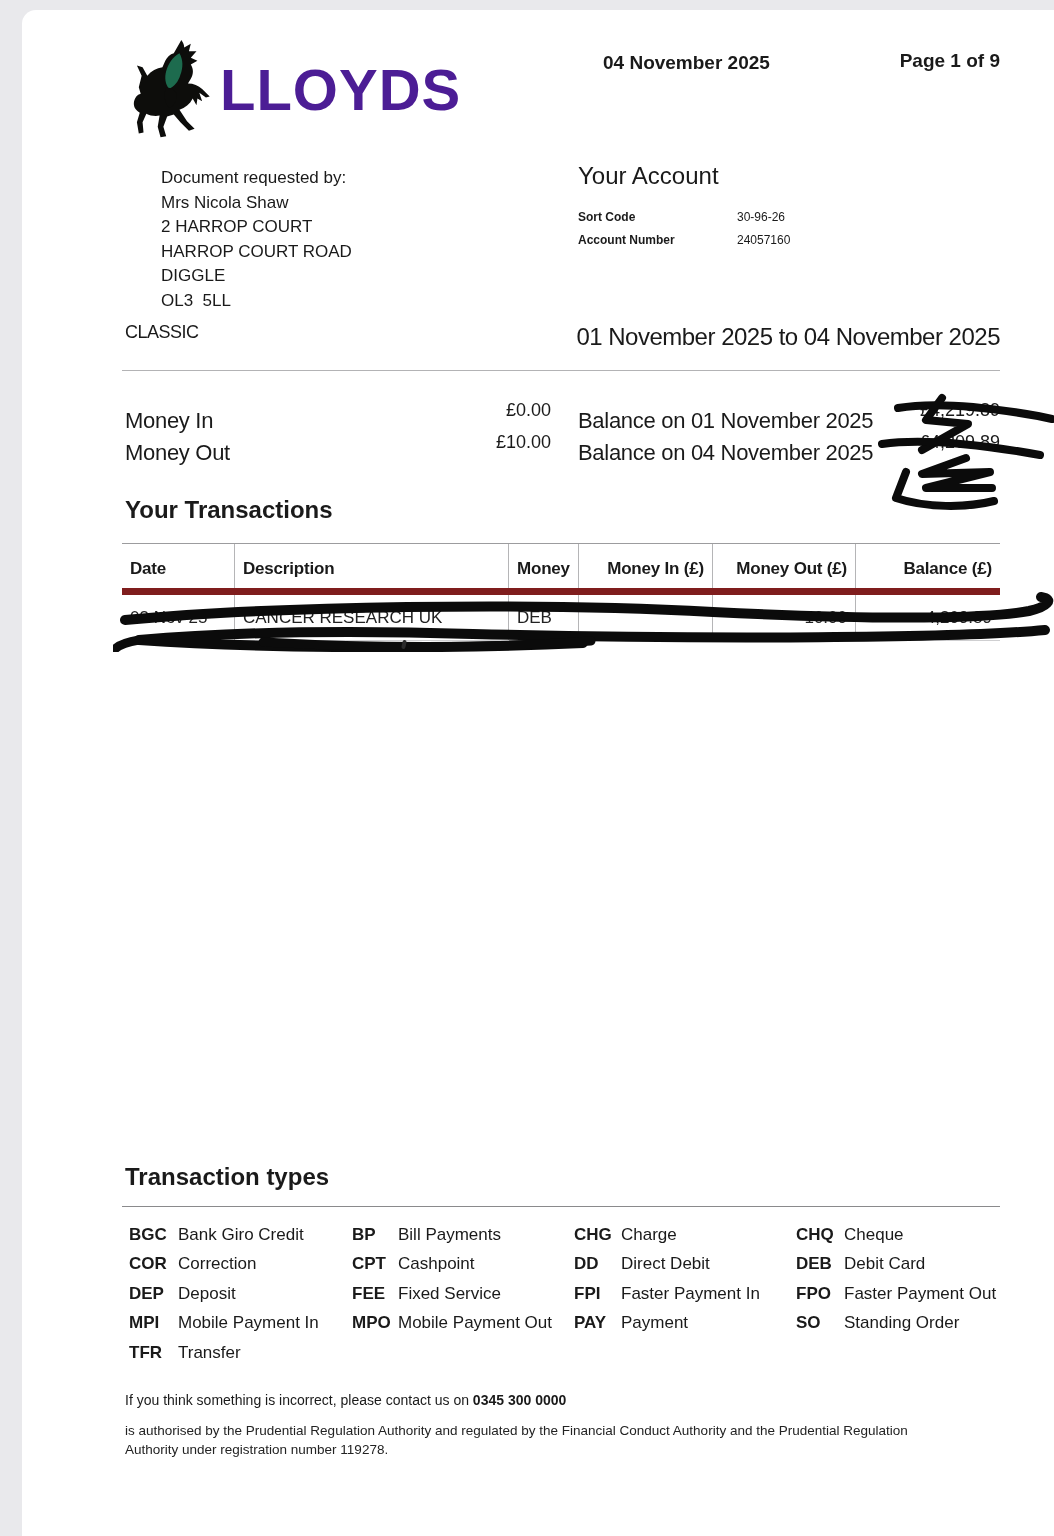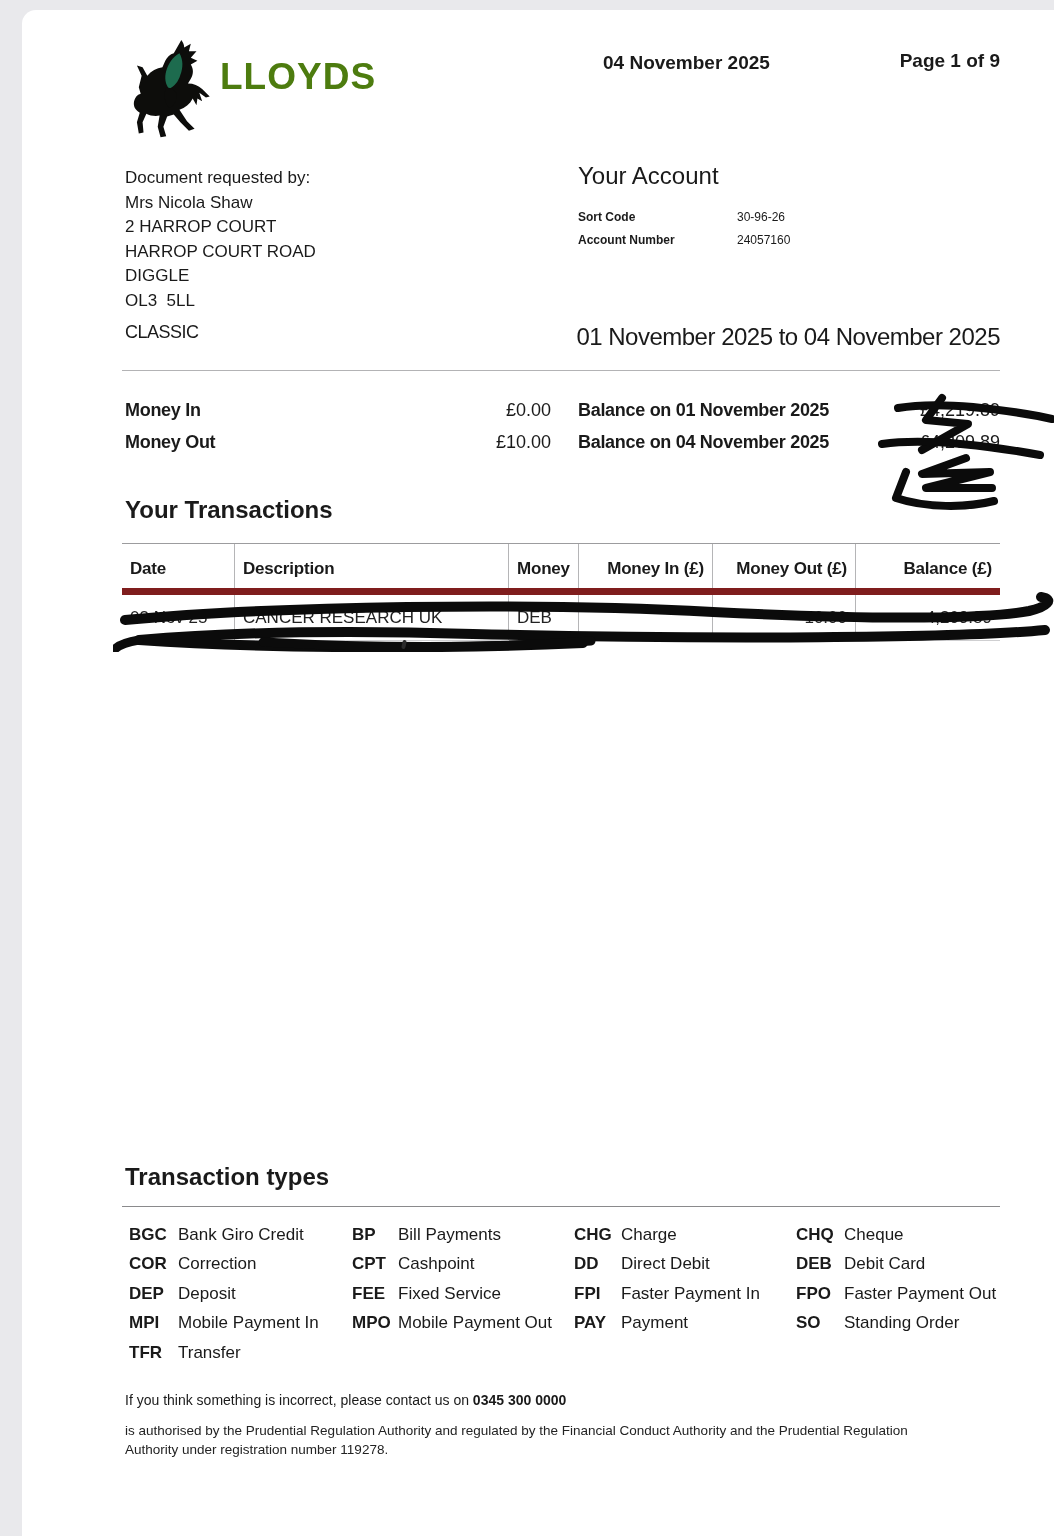--- a/index.html
+++ b/index.html
@@ -12,40 +12,40 @@
     overflow:hidden;
     -webkit-font-smoothing:antialiased;
   }
   .paper {
     position:absolute; left:22px; top:10px; right:0; bottom:0;
     background:#ffffff;
     border-top-left-radius:14px;
   }
   .abs { position:absolute; }
   .horse { left:101px; top:28px; width:94px; height:104px; }
-  .wordmark { left:198px; top:46px; font-size:37px; font-weight:700; letter-spacing:1px; color:#4d7c0f; }
+  .wordmark { left:198px; top:46px; font-size:58px; font-weight:700; letter-spacing:1px; color:#4c1d95; }
   .hdr-date { left:558px; top:42px; font-size:19px; font-weight:700;margin-left:23px; }
   .hdr-page { right:54px; top:40px; font-size:19px; font-weight:700; }
 
   
   .req-block { left:103px; top:156px; font-size:17px; line-height:24.5px; }
-  .req-block .ln { white-space:pre-wrap; }
+  .req-block .ln { white-space:pre-wrap;margin-left:36px; }
   .acct-title { left:556px; top:152px; font-size:24px; font-weight:400; }
   .acct-row { left:556px; font-size:12px; }
   .acct-row .lbl { font-weight:700; display:inline-block; width:159px; }
   .acct-row.r1 { top:200px; }
   .acct-row.r2 { top:223px; }
 
   
   .product { left:103px; top:312px; font-size:18px; letter-spacing:-0.5px; }
   .period  { right:54px; top:313px; font-size:24px; letter-spacing:-0.5px; }
   .rule-1 { left:100px; right:54px; top:360px; border-top:1.5px solid #b3b3b5; }
 
   
-  .sum-lbl { font-size:18px; font-weight:700; letter-spacing:-0.3px; }
+  .sum-lbl { font-size:22px; font-weight:400; letter-spacing:-0.3px;margin-top:8px; }
   .sum-amt { font-size:18px; }
   .mi-lbl { left:103px; top:390px; }
   .mo-lbl { left:103px; top:422px; }
   .mi-amt { left:103px; top:390px; width:426px; text-align:right; }
   .mo-amt { left:103px; top:422px; width:426px; text-align:right; }
   .bal1-lbl { left:556px; top:390px; }
   .bal2-lbl { left:556px; top:422px; }
   .bal1-amt { right:54px; top:390px; font-size:18px; }
   .bal2-amt { right:54px; top:422px; font-size:18px; }
   .bal-scribble { left:846px; top:376px; width:192px; height:132px; }

